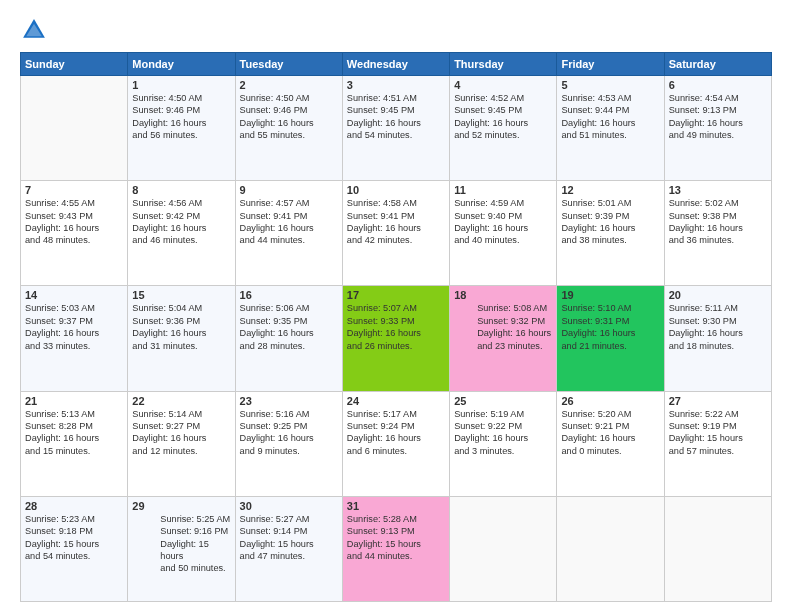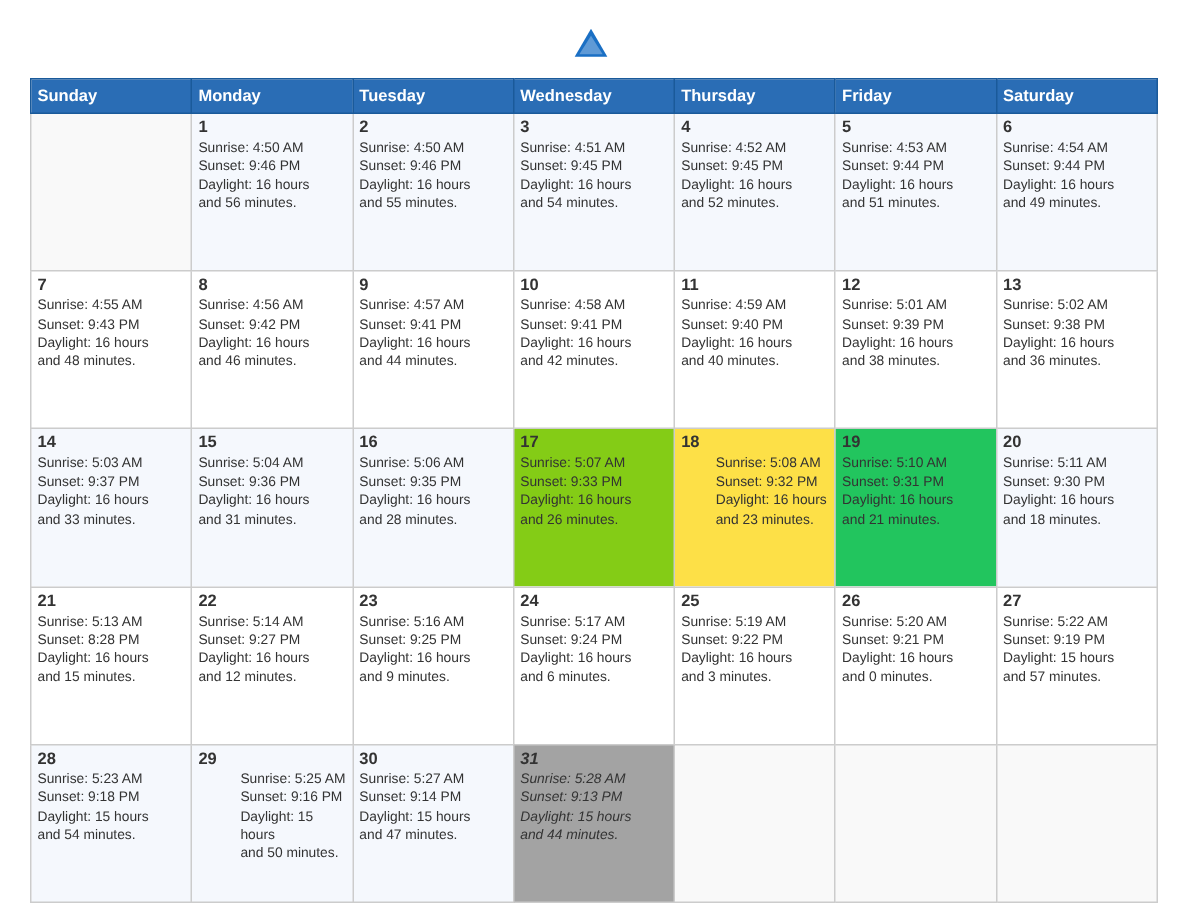--- a/index.html
+++ b/index.html
@@ -9,21 +9,20 @@
       width: 792px;
       height: 612px;
       overflow: hidden;
     }
     .page {
       width: 792px;
       height: 612px;
       padding: 16px 20px 10px 20px;
       display: flex;
       flex-direction: column;
-      align-items: center;
     }
     .header {
       display: flex;
       justify-content: space-between;
       align-items: flex-start;
       margin-bottom: 8px;
     }
     .logo {
       display: flex;
       align-items: center;
@@ -161,21 +160,21 @@
           <td style="background: rgb(245, 248, 253);">
             <span class="day-number">5</span>
             <div class="day-info" style="white-space: pre-line;">Sunrise: 4:53 AM
 Sunset: 9:44 PM
 Daylight: 16 hours
 and 51 minutes.</div>
           </td>
           <td style="background: rgb(245, 248, 253);">
             <span class="day-number">6</span>
             <div class="day-info" style="white-space: pre-line;">Sunrise: 4:54 AM
-Sunset: 9:44 PM
+Sunset: 9:13 PM
 Daylight: 16 hours
 and 49 minutes.</div>
           </td>
         </tr>
         <tr>
           <td>
             <span class="day-number">7</span>
             <div class="day-info" style="white-space: pre-line;">Sunrise: 4:55 AM
 Sunset: 9:43 PM
 Daylight: 16 hours
@@ -246,21 +245,21 @@
 Daylight: 16 hours
 and 28 minutes.</div>
           </td>
           <td style="background: #84cc16;">
             <span class="day-number">17</span>
             <div class="day-info" style="white-space: pre-line;">Sunrise: 5:07 AM
 Sunset: 9:33 PM
 Daylight: 16 hours
 and 26 minutes.</div>
           </td>
-          <td style="background: #fde047;">
+          <td style="background: #f9a8d4;">
             <span class="day-number">18</span>
             <div class="day-info" style="white-space: pre-line; margin-left: 23px;">Sunrise: 5:08 AM
 Sunset: 9:32 PM
 Daylight: 16 hours
 and 23 minutes.</div>
           </td>
           <td style="background: #22c55e;">
             <span class="day-number">19</span>
             <div class="day-info" style="white-space: pre-line;">Sunrise: 5:10 AM
 Sunset: 9:31 PM
@@ -341,21 +340,21 @@
 Daylight: 15 hours
 and 50 minutes.</div>
           </td>
           <td style="background: rgb(245, 248, 253);">
             <span class="day-number">30</span>
             <div class="day-info" style="white-space: pre-line;">Sunrise: 5:27 AM
 Sunset: 9:14 PM
 Daylight: 15 hours
 and 47 minutes.</div>
           </td>
-          <td style="background: #a3a3a3; font-style: italic;">
+          <td style="background: #f9a8d4;">
             <span class="day-number">31</span>
             <div class="day-info" style="white-space: pre-line;">Sunrise: 5:28 AM
 Sunset: 9:13 PM
 Daylight: 15 hours
 and 44 minutes.</div>
           </td>
           <td class="empty"></td>
           <td class="empty"></td>
           <td class="empty"></td>
         </tr>

